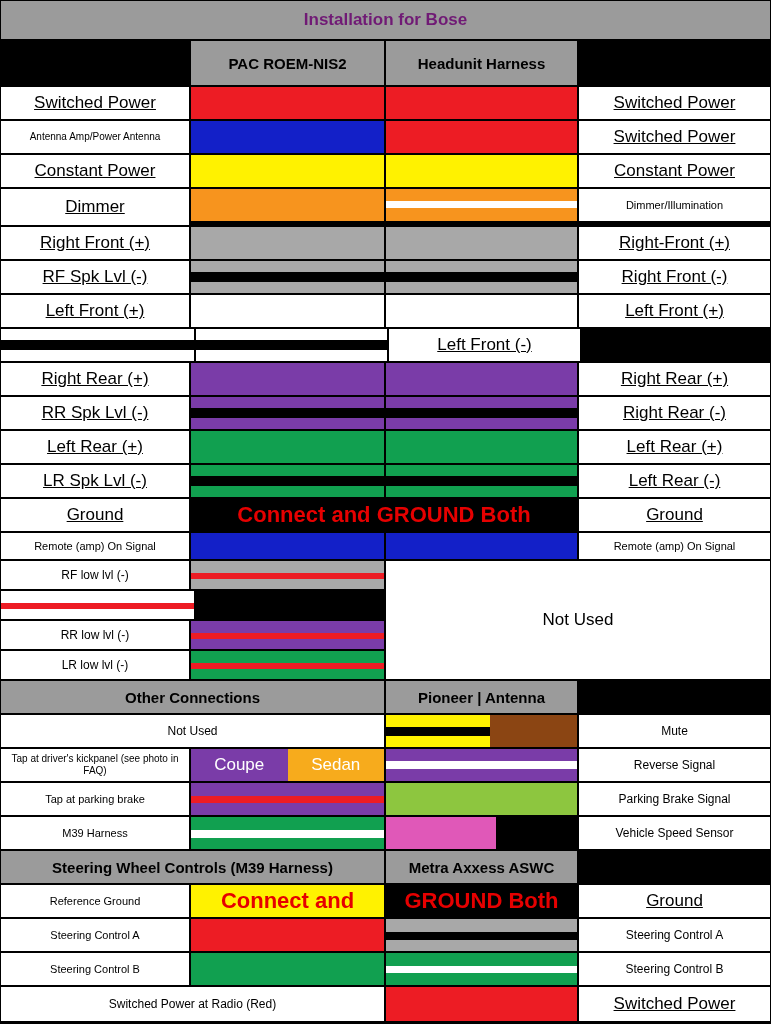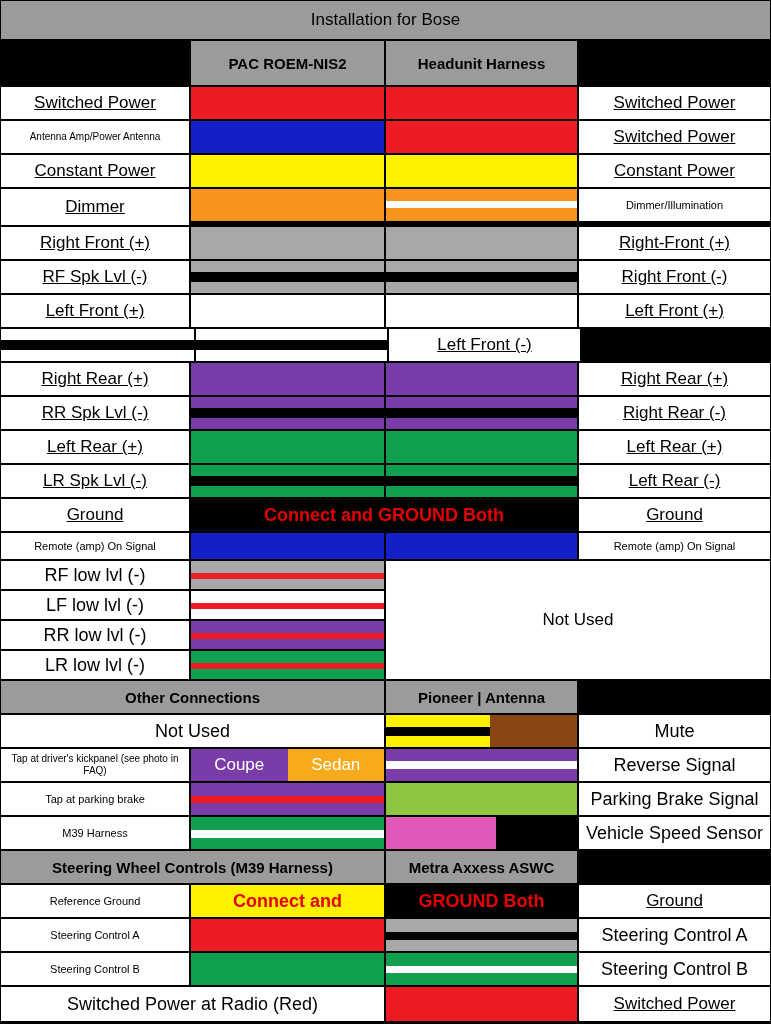--- a/index.html
+++ b/index.html
@@ -13,34 +13,34 @@
   .c-mid{width:195px;}
   .c-mid2{width:193px;}
   .c-right{width:193px;}
 
   .bordered{border:1px solid #000;}
   .white{background:#fff;color:#000;}
   .black{background:#000;color:#fff;}
   .grey{background:#9b9b9b;color:#000;}
 
   .title-row{height:40px;background:#000;}
-  .title-cell{width:771px;height:40px;background:#9b9b9b;border:1px solid #000;font-weight:normal;font-size:17px;color:#000000;}
+  .title-cell{width:771px;height:40px;background:#9b9b9b;border:1px solid #000;font-weight:bold;font-size:17px;color:#701a75;}
 
   .hdr{height:46px;}
   .hdr .lbl{font-weight:bold;font-size:15px;}
 
   .wirecell{position:relative;}
   .stripe{position:absolute;left:0;right:0;}
 
   .lbl-lg{font-size:17px;text-decoration:underline;}
-  .lbl-md{font-size:18px;}
+  .lbl-md{font-size:12px;}
   .lbl-sm{font-size:11px;}
   .lbl-xs{font-size:10px;line-height:12px;}
 
-  .overlay-text{position:absolute;left:0;right:0;top:0;bottom:0;display:flex;align-items:center;justify-content:center;font-weight:bold;font-size:18px;}
+  .overlay-text{position:absolute;left:0;right:0;top:0;bottom:0;display:flex;align-items:center;justify-content:center;font-weight:bold;font-size:22px;}
   .red-txt{color:#e60000;}
 
   .notused{font-size:17px;color:#000;}
 
   .seccell{height:34px;background:#9b9b9b;font-weight:bold;font-size:15px;border:1px solid #000;}
 
   .half{width:50%;height:100%;display:flex;align-items:center;justify-content:center;font-size:17px;}
 </style>
 </head>
 <body>
@@ -178,21 +178,20 @@
     <div style="width:385px">
 
       <div class="row">
         <div class="cell c-left white bordered lbl-md" style="height:30px">RF low lvl (-)</div>
         <div class="cell c-mid bordered wirecell" style="height:30px;background:#a8a8a8">
           <span class="stripe" style="top:12px;height:6px;background:#ed1c24"></span>
         </div>
       </div>
 
       <div class="row">
-        <div class="cell c-left white bordered lbl-md" style="height:30px">LF low lvl (-)</div>
         <div class="cell c-mid bordered wirecell" style="height:30px;background:#ffffff">
           <span class="stripe" style="top:12px;height:6px;background:#ed1c24"></span>
         </div>
       </div>
 
       <div class="row">
         <div class="cell c-left white bordered lbl-md" style="height:30px">RR low lvl (-)</div>
         <div class="cell c-mid bordered wirecell" style="height:30px;background:#7a3ca8">
           <span class="stripe" style="top:12px;height:6px;background:#ed1c24"></span>
         </div>

